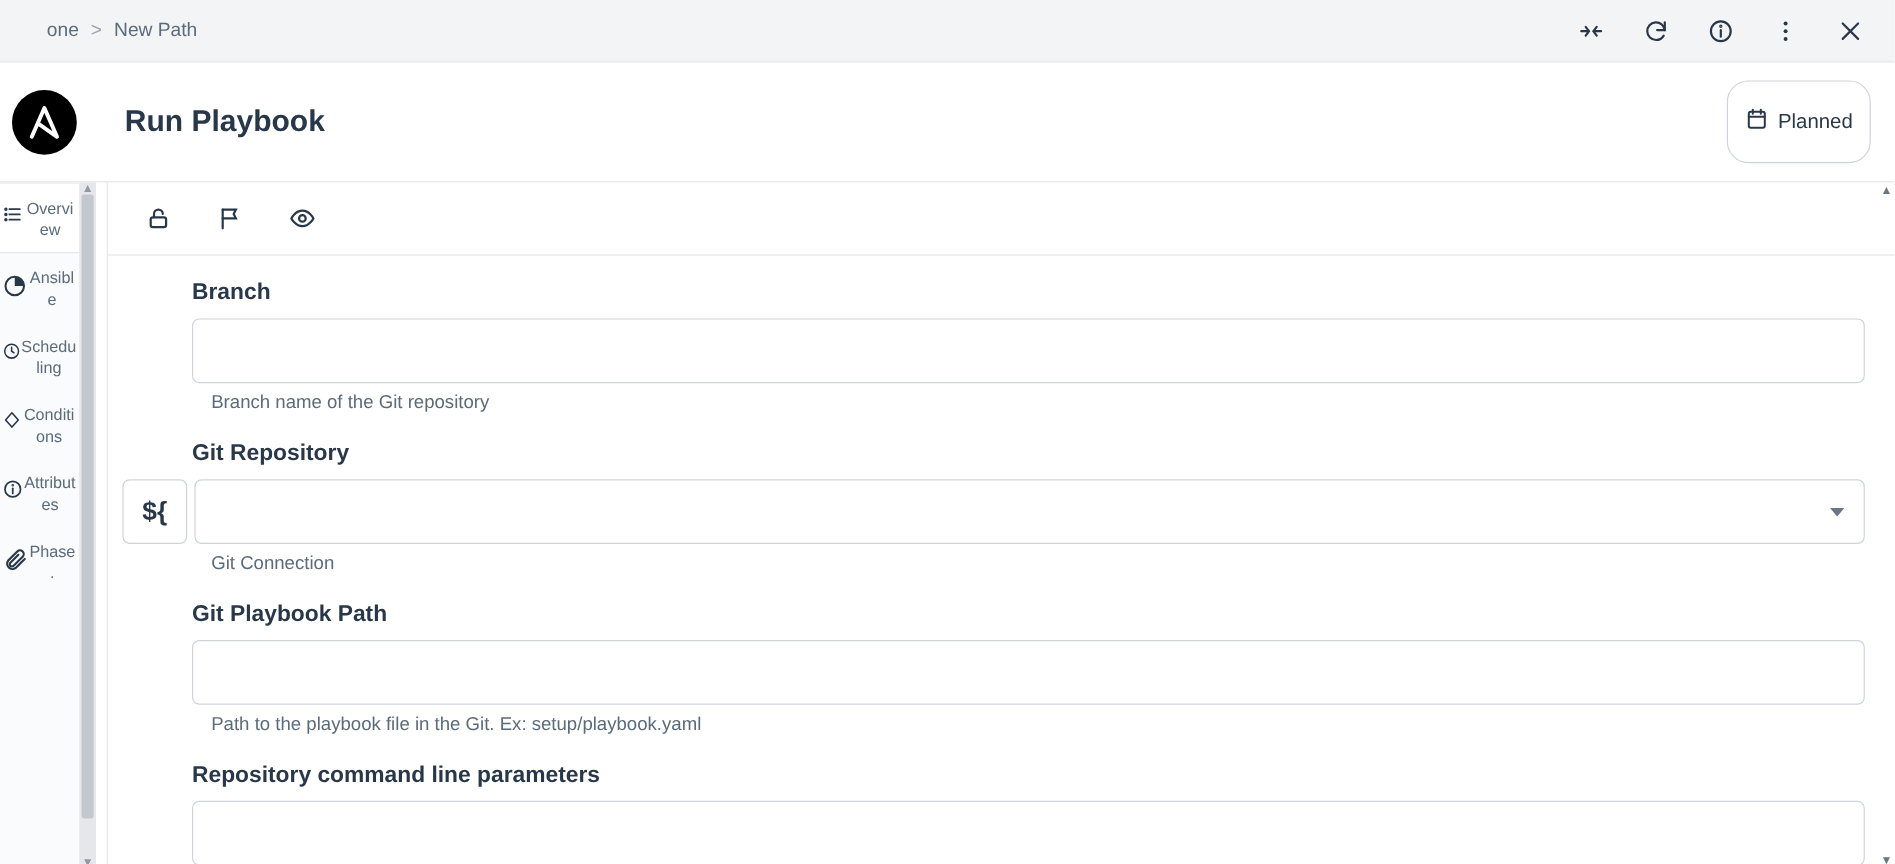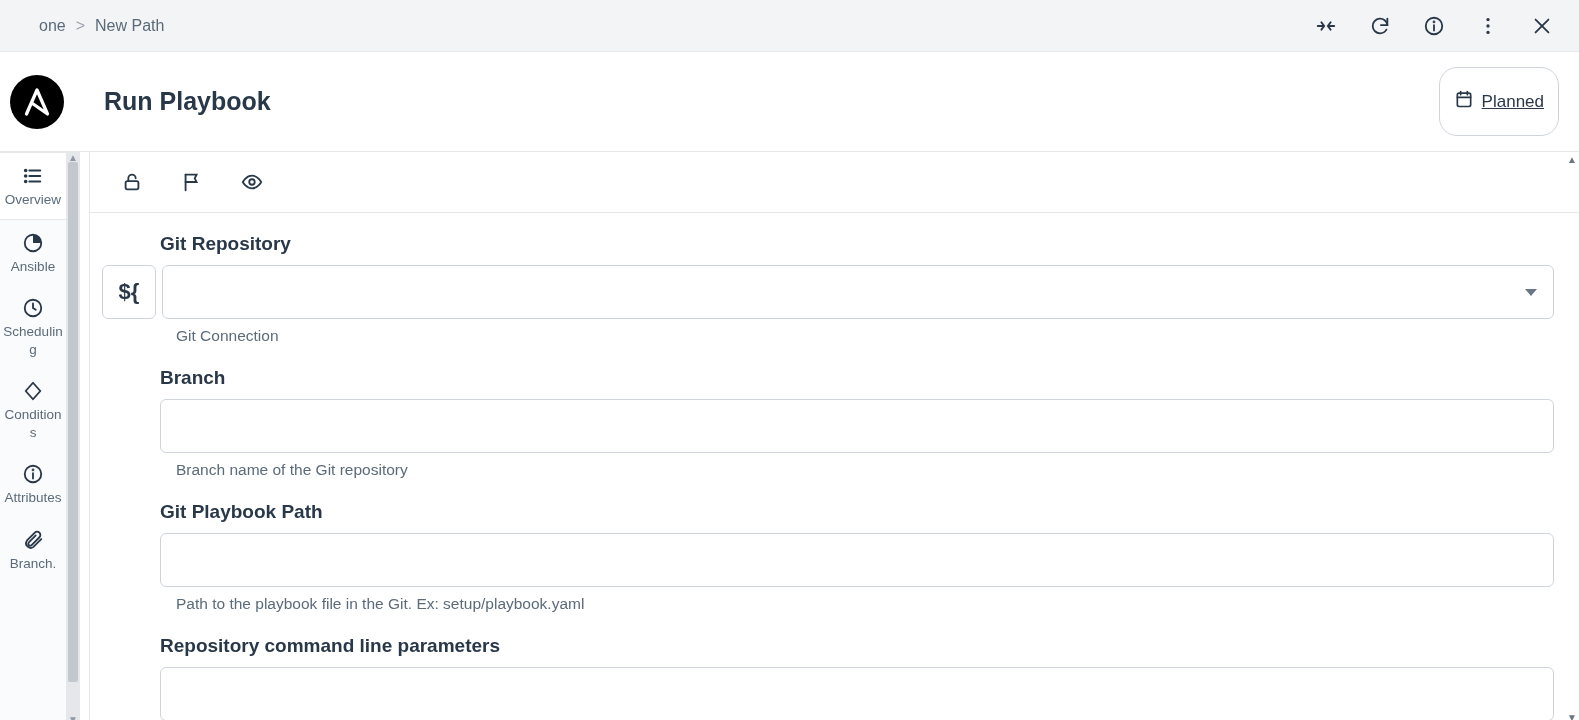--- a/index.html
+++ b/index.html
@@ -22,28 +22,28 @@
   .icon-btn { width: 24px; height: 24px; display: flex; align-items: center; justify-content: center; cursor: pointer; color: var(--text-dark); }
   .icon-btn svg { width: 22px; height: 22px; }
 
   
   .header { display: flex; align-items: center; padding: 15px 20px 15px 10px; border-bottom: 1px solid #e5e7eb; }
   .logo { width: 54px; height: 54px; border-radius: 50%; background: #000; color: #fff; display: flex; align-items: center; justify-content: center; flex-shrink: 0; margin-right: 40px; }
   .logo svg { width: 36px; height: 36px; }
   .title-block { flex: 1; }
   .title-main { font-size: 25px; font-weight: 700; color: var(--text-dark); line-height: 1.3; }
   .title-sub { font-size: 16px; color: var(--text-muted); }
-  .status-pill { display: flex; align-items: center; gap: 8px; border: 1.5px solid var(--border); border-radius: 18px; padding: 21px 14px; font-size: 17px; color: var(--text-dark); cursor: pointer; text-decoration: underline; }
+  .status-pill { display: flex; align-items: center; gap: 8px; border: 1.5px solid var(--border); border-radius: 18px; padding: 21px 14px; font-size: 17px; color: var(--text-dark); cursor: pointer; }
   .status-pill svg { width: 20px; height: 20px; }
 
   
   .body { display: flex; height: calc(720px - 52px - 95px);  }
   .sidebar-wrap { width: 90px; flex-shrink: 0; display: flex; border-right: 1px solid #e5e7eb; }
   .sidebar { width: var(--side-w); background: #fafbfc; display: flex; flex-direction: column; }
-  .side-item { display:flex; flex-direction:column; align-items:center; justify-content:center; padding: 12px 2px 10px; font-size: 13.5px; color: var(--text-muted); text-align:center; cursor:pointer; border-bottom: none; line-height:1.3; word-break: break-word; }
+  .side-item { display:flex; flex-direction:row; align-items:center; justify-content:center; padding: 12px 2px 10px; font-size: 13.5px; color: var(--text-muted); text-align:center; cursor:pointer; border-bottom: none; line-height:1.3; word-break: break-word; }
   .side-item .ico { width: 22px; height: 22px; margin-bottom: 4px; color: var(--text-dark); }
   .side-item.active { background: #fff; border-top:1px solid #e5e7eb; border-bottom:1px solid #e5e7eb; }
 
   .sidebar-scroll { width: 14px; background: #e5e7eb; position: relative; display:flex; flex-direction:column; align-items:center; }
   .sidebar-scroll .tri { font-size:10px; color:#9099a3; }
   .sidebar-scroll .thumb { position:absolute; top:10px; left:2px; right:2px; height:520px; background:#c2c8ce; border-radius:2px; }
 
   .content { flex:1; overflow:hidden; position:relative; }
 
   .toolbar { display:flex; align-items:center; gap: 36px; padding: 18px 18px 18px 30px; border-bottom: 1px solid #e5e7eb; color: var(--text-dark); }
@@ -185,21 +185,21 @@
             </svg>
         </span>
         <span>Attributes</span>
       </div>
       <div class="side-item">
         <span class="ico">
           <svg viewBox="0 0 24 24" fill="none" stroke="currentColor" stroke-width="2" stroke-linecap="round">
               <path d="M21 11l-8.5 8.5a5 5 0 0 1-7-7L14 4a3.5 3.5 0 0 1 5 5l-8.5 8.5a2 2 0 0 1-3-3L15 7"></path>
             </svg>
         </span>
-        <span>Branch.</span>
+        <span>Phase.</span>
       </div>
     </div>
     <div class="sidebar-scroll">
       <span class="tri">▲</span>
       <div class="thumb"></div>
       <span class="tri" style="margin-top:auto">▼</span>
     </div>
   </div>
 
   <div class="content">
@@ -220,40 +220,40 @@
         <svg viewBox="0 0 24 24" fill="none" stroke="currentColor" stroke-width="2" stroke-linecap="round">
             <path d="M2 12s3.5-7 10-7 10 7 10 7-3.5 7-10 7S2 12 2 12z"></path>
             <circle cx="12" cy="12" r="3"></circle>
           </svg>
       </div>
     </div>
 
     <div class="form-area">
 
       <div class="field">
+        <div class="lbl">Branch</div>
+        <div class="input-row novar">
+          <input class="txt-input" type="text" value="" style="">
+        </div>
+        <div class="help">Branch name of the Git repository</div>
+      </div>
+
+      <div class="field">
         <div class="lbl">Git Repository</div>
         <div class="input-row">
           <div class="var-btn">${</div>
           <div class="select-wrap">
             <div class="sel-val"></div>
             <div class="caret"></div>
           </div>
         </div>
         <div class="help">Git Connection</div>
       </div>
 
       <div class="field">
-        <div class="lbl">Branch</div>
-        <div class="input-row novar">
-          <input class="txt-input" type="text" value="" style="">
-        </div>
-        <div class="help">Branch name of the Git repository</div>
-      </div>
-
-      <div class="field">
         <div class="lbl">Git Playbook Path</div>
         <div class="input-row novar">
           <input class="txt-input" type="text" value="" style="">
         </div>
         <div class="help">Path to the playbook file in the Git. Ex: setup/playbook.yaml</div>
       </div>
 
       <div class="field">
         <div class="lbl">Repository command line parameters</div>
         <div class="input-row novar">

